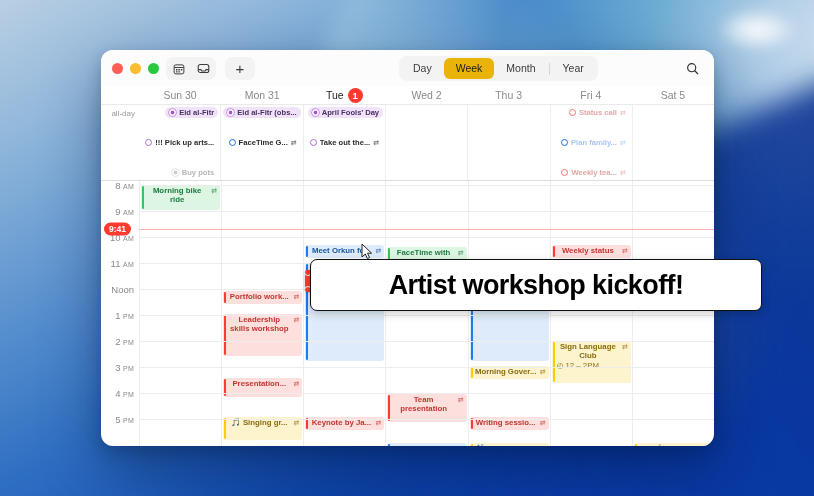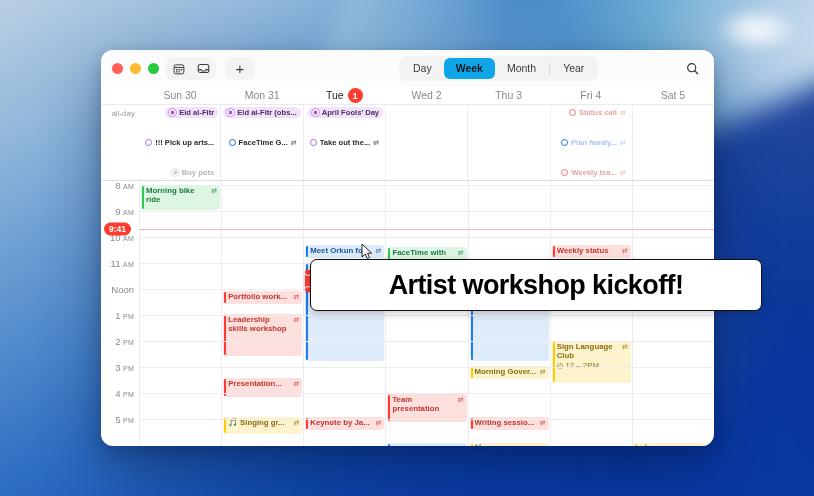--- a/index.html
+++ b/index.html
@@ -44,21 +44,21 @@
   .lt{width:11px;height:11px;border-radius:50%;}
   .lt.r{background:#ff5f57;}.lt.y{background:#febc2e;}.lt.g{background:#28c840;}
   .tb-seg{position:absolute;left:65px;top:7px;height:23px;display:flex;align-items:center;gap:0;}
   .tbbtn{width:25px;height:23px;display:flex;align-items:center;justify-content:center;cursor:default;}
   .tbgrp{background:#f3f3f3;border-radius:7px;display:flex;}
   .tbplus{margin-left:9px;background:#f3f3f3;border-radius:7px;width:30px;height:23px;display:flex;align-items:center;justify-content:center;font-size:15px;color:#3a3a3a;}
 
   .viewseg{position:absolute;left:298px;top:6px;height:25px;background:#f3f3f3;border-radius:8px;
     display:flex;align-items:center;padding:2px;box-sizing:border-box;}
   .vs{font-size:10.5px;color:#3b3b3b;padding:0 12px;height:21px;line-height:21px;border-radius:6px;white-space:nowrap;}
-  .vs.active{background:#0ea5e9;font-weight:700;color:#1a1a1a;}
+  .vs.active{background:#eab308;font-weight:400;color:#1a1a1a;}
   .vs-div{width:1px;height:12px;background:#d6d6d6;margin:0 1px;}
 
   .searchbtn{position:absolute;right:10px;top:7px;width:23px;height:23px;display:flex;align-items:center;justify-content:center;}
 
   
   .hdr{position:relative;height:34px;}
   .title{position:absolute;left:14px;top:1px;font-size:22px;letter-spacing:-.4px;color:#111;}
   .title b{font-weight:700;}
   .title span.y{font-weight:300;color:#1a1a1a;margin-left:4px;}
   .nav{position:absolute;right:10px;top:7px;display:flex;align-items:center;gap:2px;}
@@ -100,21 +100,21 @@
   .hourlbl{position:absolute;right:5px;font-size:9.5px;color:#8a8a8e;transform:translateY(-50%);white-space:nowrap;}
   .hourlbl .sm{font-size:7px;letter-spacing:.2px;}
   .col{flex:1;position:relative;border-left:1px solid #ededed;}
   .hline{position:absolute;left:0;right:0;height:0;border-top:1px solid #ededed;}
   .nowline{position:absolute;left:38px;right:0;height:0;border-top:1px solid #ffb3ae;z-index:6;}
   .nowpill{position:absolute;left:3px;height:13px;padding:0 5px;border-radius:7px;background:#ff3b30;color:#fff;
     font-size:8.5px;font-weight:700;display:flex;align-items:center;transform:translateY(-50%);z-index:7;}
 
   
   .ev{position:absolute;left:1px;right:1px;border-radius:3px;overflow:hidden;
-    padding:1px 3px 1px 5px;box-sizing:border-box;font-size:7.8px;line-height:9.4px;font-weight:600;}
+    padding:1px 3px 1px 5px;box-sizing:border-box;font-size:7.8px;line-height:9.4px;font-weight:600;text-align:center;}
   .ev .bar{position:absolute;left:1px;top:1px;bottom:1px;width:2px;border-radius:2px;}
   .ev .rowt{display:flex;align-items:flex-start;gap:3px;}
   .ev .nm{flex:1;overflow:hidden;}
   .ev .meta{display:flex;align-items:center;gap:2px;font-weight:500;opacity:.95;}
   .ev.red{background:#fde0de;color:#c0362f;}
   .ev.red .bar{background:#ff3b30;}
   .ev.blue{background:#deebfb;color:#15559e;}
   .ev.blue .bar{background:#1e7bf0;}
   .ev.green{background:#ddf6e3;color:#1d7a40;}
   .ev.green .bar{background:#34c759;}
@@ -321,21 +321,21 @@
                   <span class="rep">⇄</span>
                 </div>
               </div>
               <div class="ev red" style="top: 197px; height: 19px;">
                 <div class="bar"></div>
                 <div class="rowt">
                   <div class="nm">Presentation...</div>
                   <span class="rep">⇄</span>
                 </div>
               </div>
-              <div class="ev yellow" style="top: 236px; height: 17px;">
+              <div class="ev yellow" style="top: 236px; height: 23px;">
                 <div class="bar"></div>
                 <div class="rowt">
                   <div class="nm">🎵 Singing gr...</div>
                   <span class="rep">⇄</span>
                 </div>
               </div>
             </div>
             <div class="col">
               <div class="ev blue" style="top: 64px; height: 13px;">
                 <div class="bar"></div>

